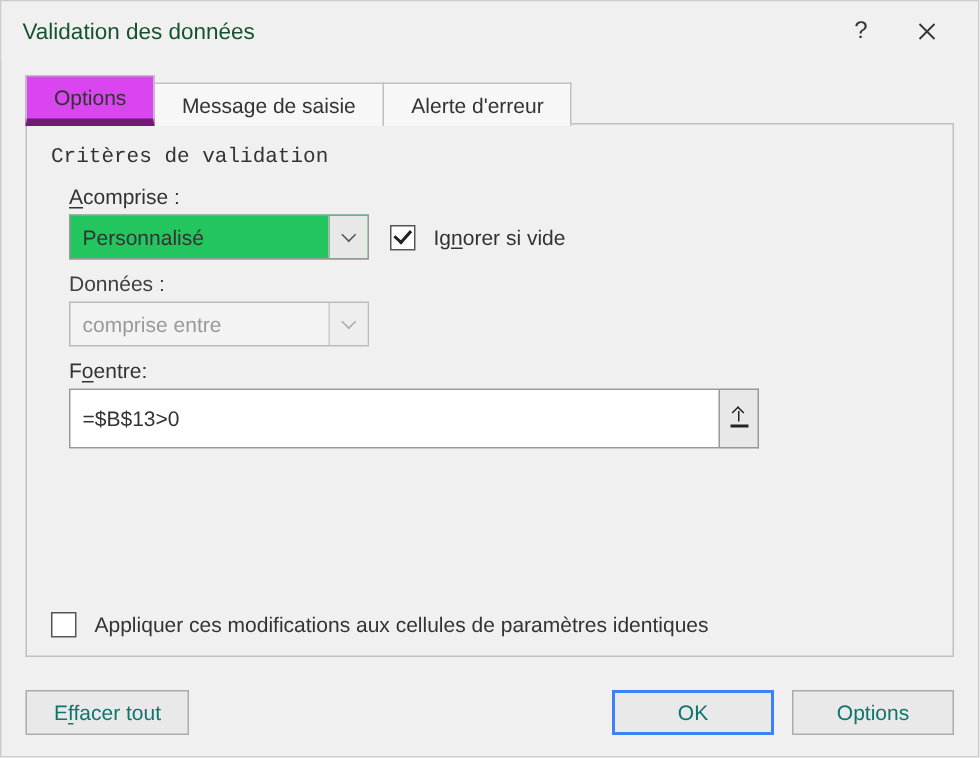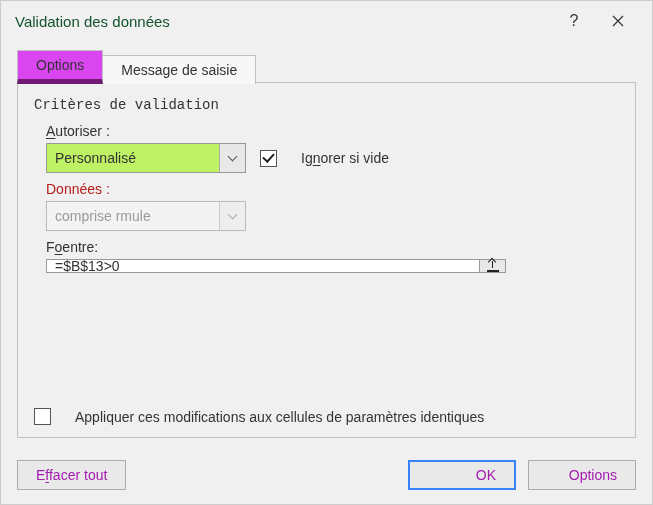--- a/index.html
+++ b/index.html
@@ -96,29 +96,29 @@
   }
   .field-block {
     margin-left: 12px;
     margin-bottom: 8px;
   }
   .field-label {
     font-size: 14px;
     color: #333;
     margin-bottom: 4px;
   }
-  .field-label.disabled { color: #b91c1c; }
+  .field-label.disabled { color: #404040; }
   .underline-a { text-decoration: underline; text-underline-offset: 2px; }
   .row { display: flex; align-items: center; gap: 14px; }
   .select {
     display: flex;
     align-items: center;
     height: 30px;
     border: 1px solid #999;
-    background: #bef264;
+    background: #22c55e;
     width: 200px;
   }
   .select.disabled { background: #f3f3f3; border-color: #bbb; color: #9a9a9a; }
   .select .value {
     flex: 1;
     padding: 0 8px;
     font-size: 14px;
   }
   .select .dd {
     width: 26px;
@@ -127,22 +127,21 @@
     background: #e8e8e8;
     display: flex;
     align-items: center;
     justify-content: center;
   }
   .select.disabled .dd { background: #eee; border-left-color: #ccc; }
   .chev { border: solid #555; border-width: 0 1px 1px 0; padding: 3px; transform: rotate(45deg); margin-top: -3px; }
   .select.disabled .chev { border-color: #aaa; }
   .checkbox-row {
     display: flex;
-    align-items: center;
-    gap: 24px;
+    gap: 12px;
   }
   .cb {
     width: 17px; height: 17px;
     border: 1px solid #555;
     background: #fff;
     display: flex;
     align-items: center;
     justify-content: center;
   }
   .cb.checked::after {
@@ -150,21 +149,21 @@
     width: 9px; height: 5px;
     border: solid #222;
     border-width: 0 0 2px 2px;
     transform: rotate(-48deg);
     margin-top: -3px;
   }
   .cb-label { font-size: 14px; }
   .input-w-btn {
     display: flex;
     width: 460px;
-    height: 14px;
+    height: 40px;
   }
   .input-w-btn .tin {
     flex: 1;
     border: 1px solid #999;
     background: #fff;
     padding: 0 8px;
     font-size: 14px;
     display: flex;
     align-items: center;
   }
@@ -201,23 +200,23 @@
     gap: 12px;
   }
   .btn {
     height: 30px;
     padding: 0 18px;
     min-width: 108px;
     background: #e9e9e9;
     border: 1px solid #acacac;
     display: flex;
     align-items: center;
-    justify-content: flex-end;
-    font-size: 14px;
-    color: #a21caf;
+    justify-content: center;
+    font-size: 14px;
+    color: #0f766e;
   }
   .btn.primary { border: 2px solid #3b82f6; background: #e9e9e9; }
 </style>
 </head>
 <body>
 
 <div class="window">
   <div class="titlebar">
     <div class="title">Validation des données</div>
     <div class="ctrl">?</div>
@@ -226,45 +225,46 @@
           <path d="M1 1 L11 11 M11 1 L1 11" stroke="#333" stroke-width="1.2"></path>
         </svg>
     </div>
   </div>
 
   <div class="body">
     <div class="tabs">
       <div class="tabstrip-line"></div>
       <div class="tab active"><span>Options</span></div>
       <div class="tab"><span>Message de saisie</span></div>
+      <div class="tab"><span>Alerte d'erreur</span></div>
     </div>
 
     <div class="panel">
       <div class="section-title">Critères de validation</div>
 
       <div class="field-block">
-        <div class="field-label"><span class="underline-a">A</span><span>utoriser :</span></div>
+        <div class="field-label"><span class="underline-a">A</span><span>comprise :</span></div>
         <div class="row">
           <div class="select">
             <div class="value">Personnalisé</div>
             <div class="dd">
                 <span class="chev"></span>
               </div>
           </div>
           <div class="checkbox-row">
             <div class="cb checked"></div>
             <div class="cb-label"><span>Ig</span><span class="underline-a">n</span><span>orer si vide</span></div>
           </div>
         </div>
       </div>
 
       <div class="field-block">
         <div class="field-label disabled">Données :</div>
         <div class="select disabled">
-          <div class="value">comprise rmule</div>
+          <div class="value">comprise entre</div>
           <div class="dd">
               <span class="chev"></span>
             </div>
         </div>
       </div>
 
       <div class="field-block">
         <div class="field-label"><span>F</span><span class="underline-a">o</span><span>entre:</span></div>
         <div class="input-w-btn">
           <div class="tin">

